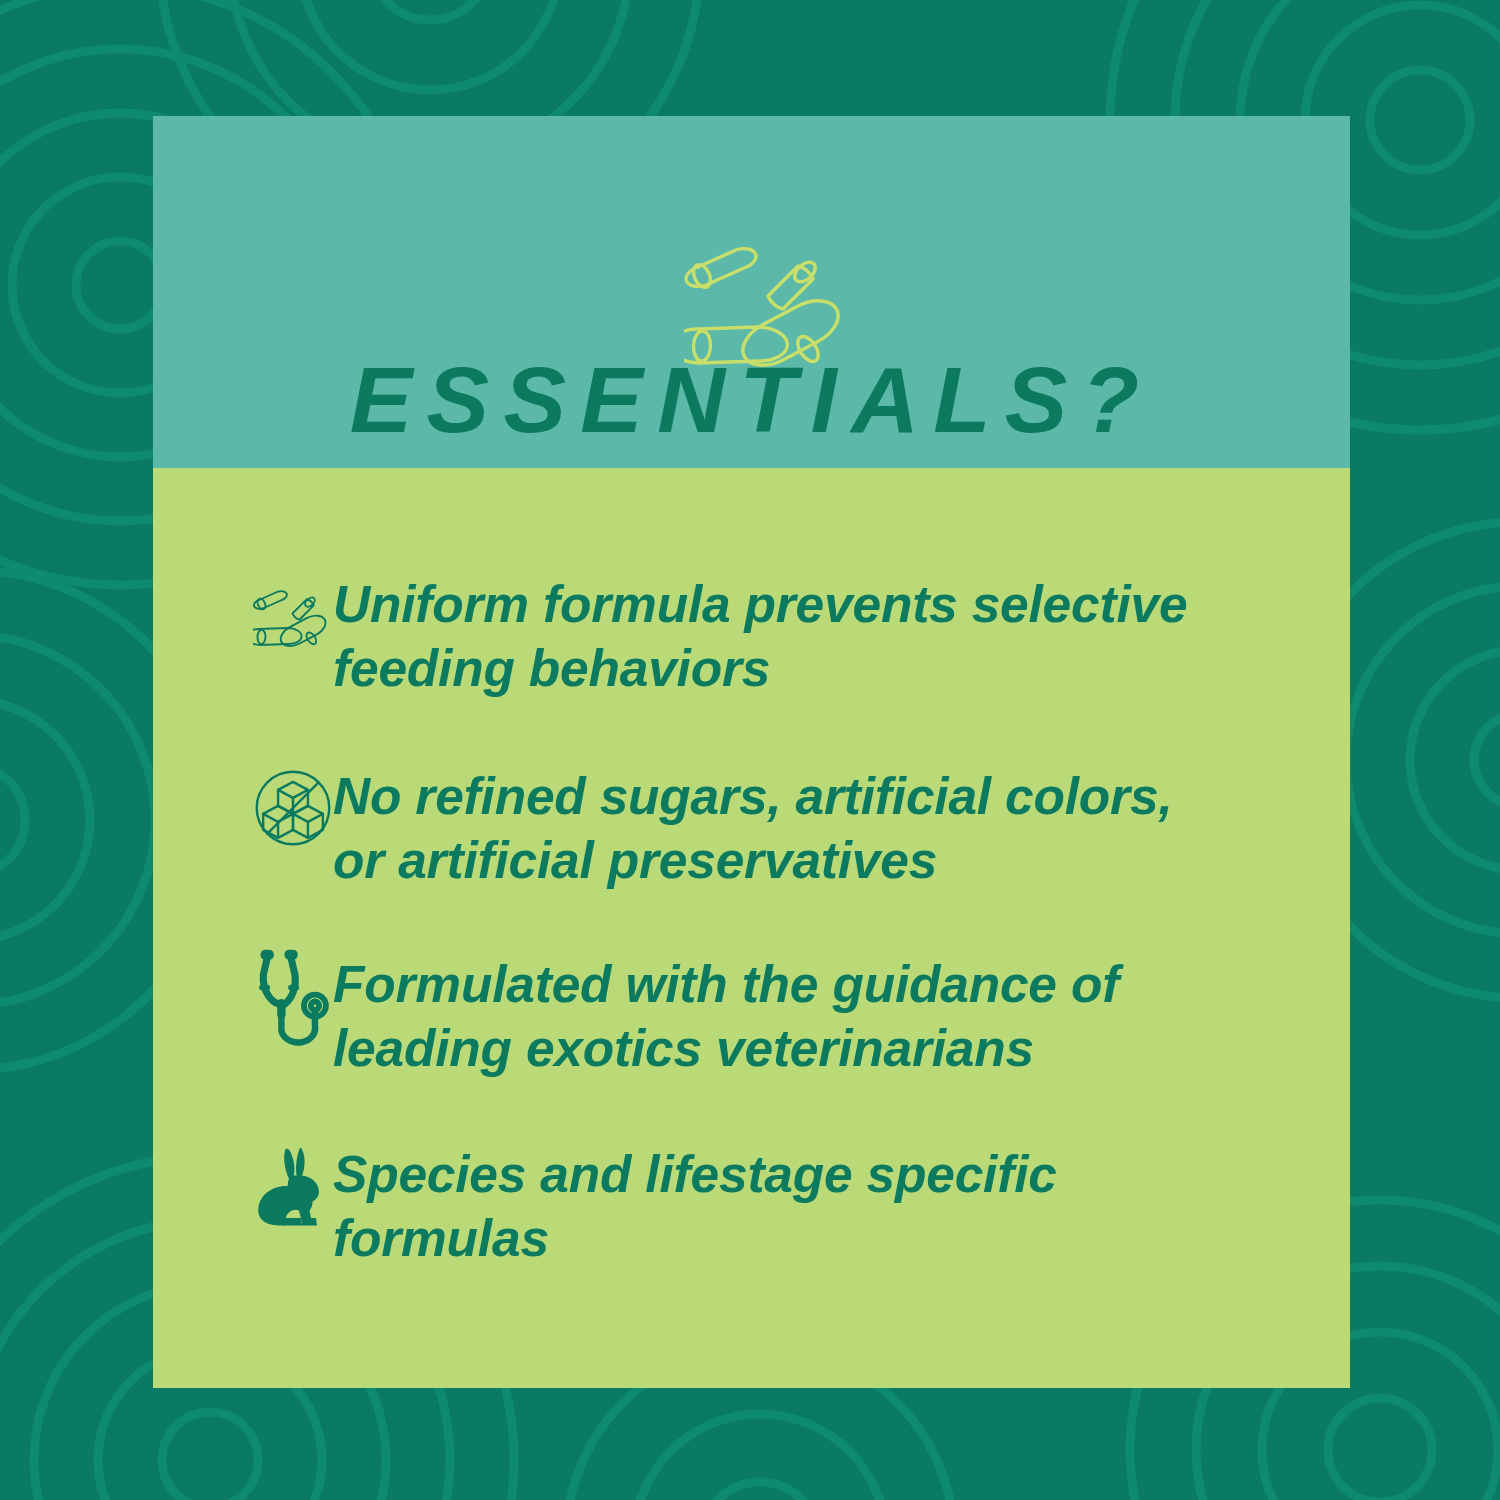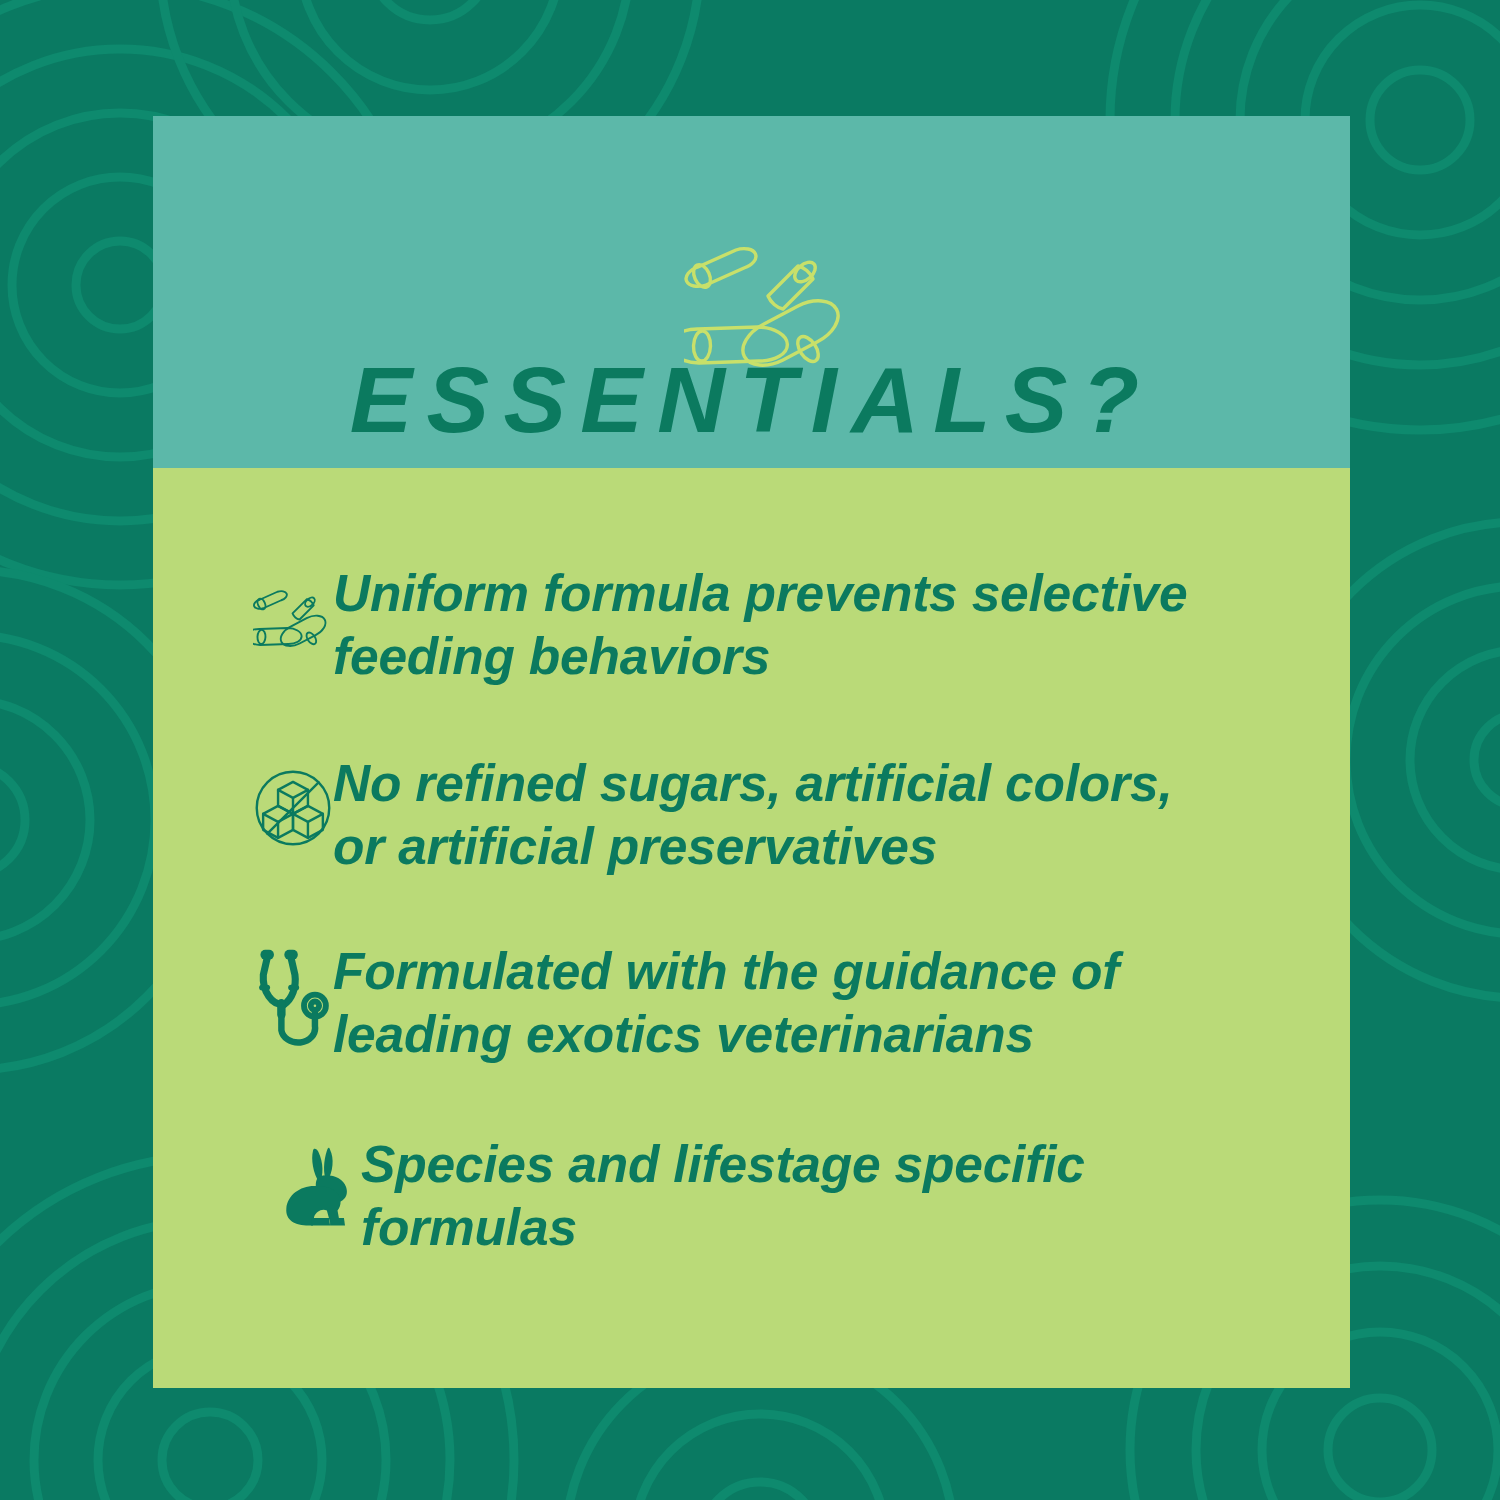--- a/index.html
+++ b/index.html
@@ -99,21 +99,21 @@
 
   #feature-list {
     position: absolute;
     left: 0;
     top: 52px;
     width: 1197px;
   }
 
   .feature-row {
     display: flex;
-    align-items: center;
+    align-items: flex-end;
     margin-bottom: 20px;
   }
   .feature-icon {
     width: 180px;
     min-width: 180px;
     height: 168px;
     display: flex;
     align-items: center;
     justify-content: center;
     padding-left: 100px;
@@ -131,21 +131,21 @@
     transform: scaleX(0.99);
     transform-origin: left top;
   }
   .row-2 .feature-text { padding-top: 14px; }
   .row-3 .feature-text { padding-top: 14px; }
   .row-4 .feature-text { padding-top: 20px; }
 
   .row-1 { margin-top: 12px; }
   .row-2 { margin-top: 24px; }
   .row-3 { margin-top: 18px; }
-  .row-4 { margin-top: 22px; padding-left: 28px; }
+  .row-4 { margin-top: 22px; }
 </style>
 </head>
 <body>
 
 <div id="poster">
 
   <svg id="bg-pattern" viewBox="0 0 1500 1500" preserveAspectRatio="none" aria-hidden="true">
     <rect x="0" y="0" width="1500" height="1500" fill="#0a7a62"></rect>
     <g fill="none" stroke="#0e8a6e" stroke-width="9">
 

